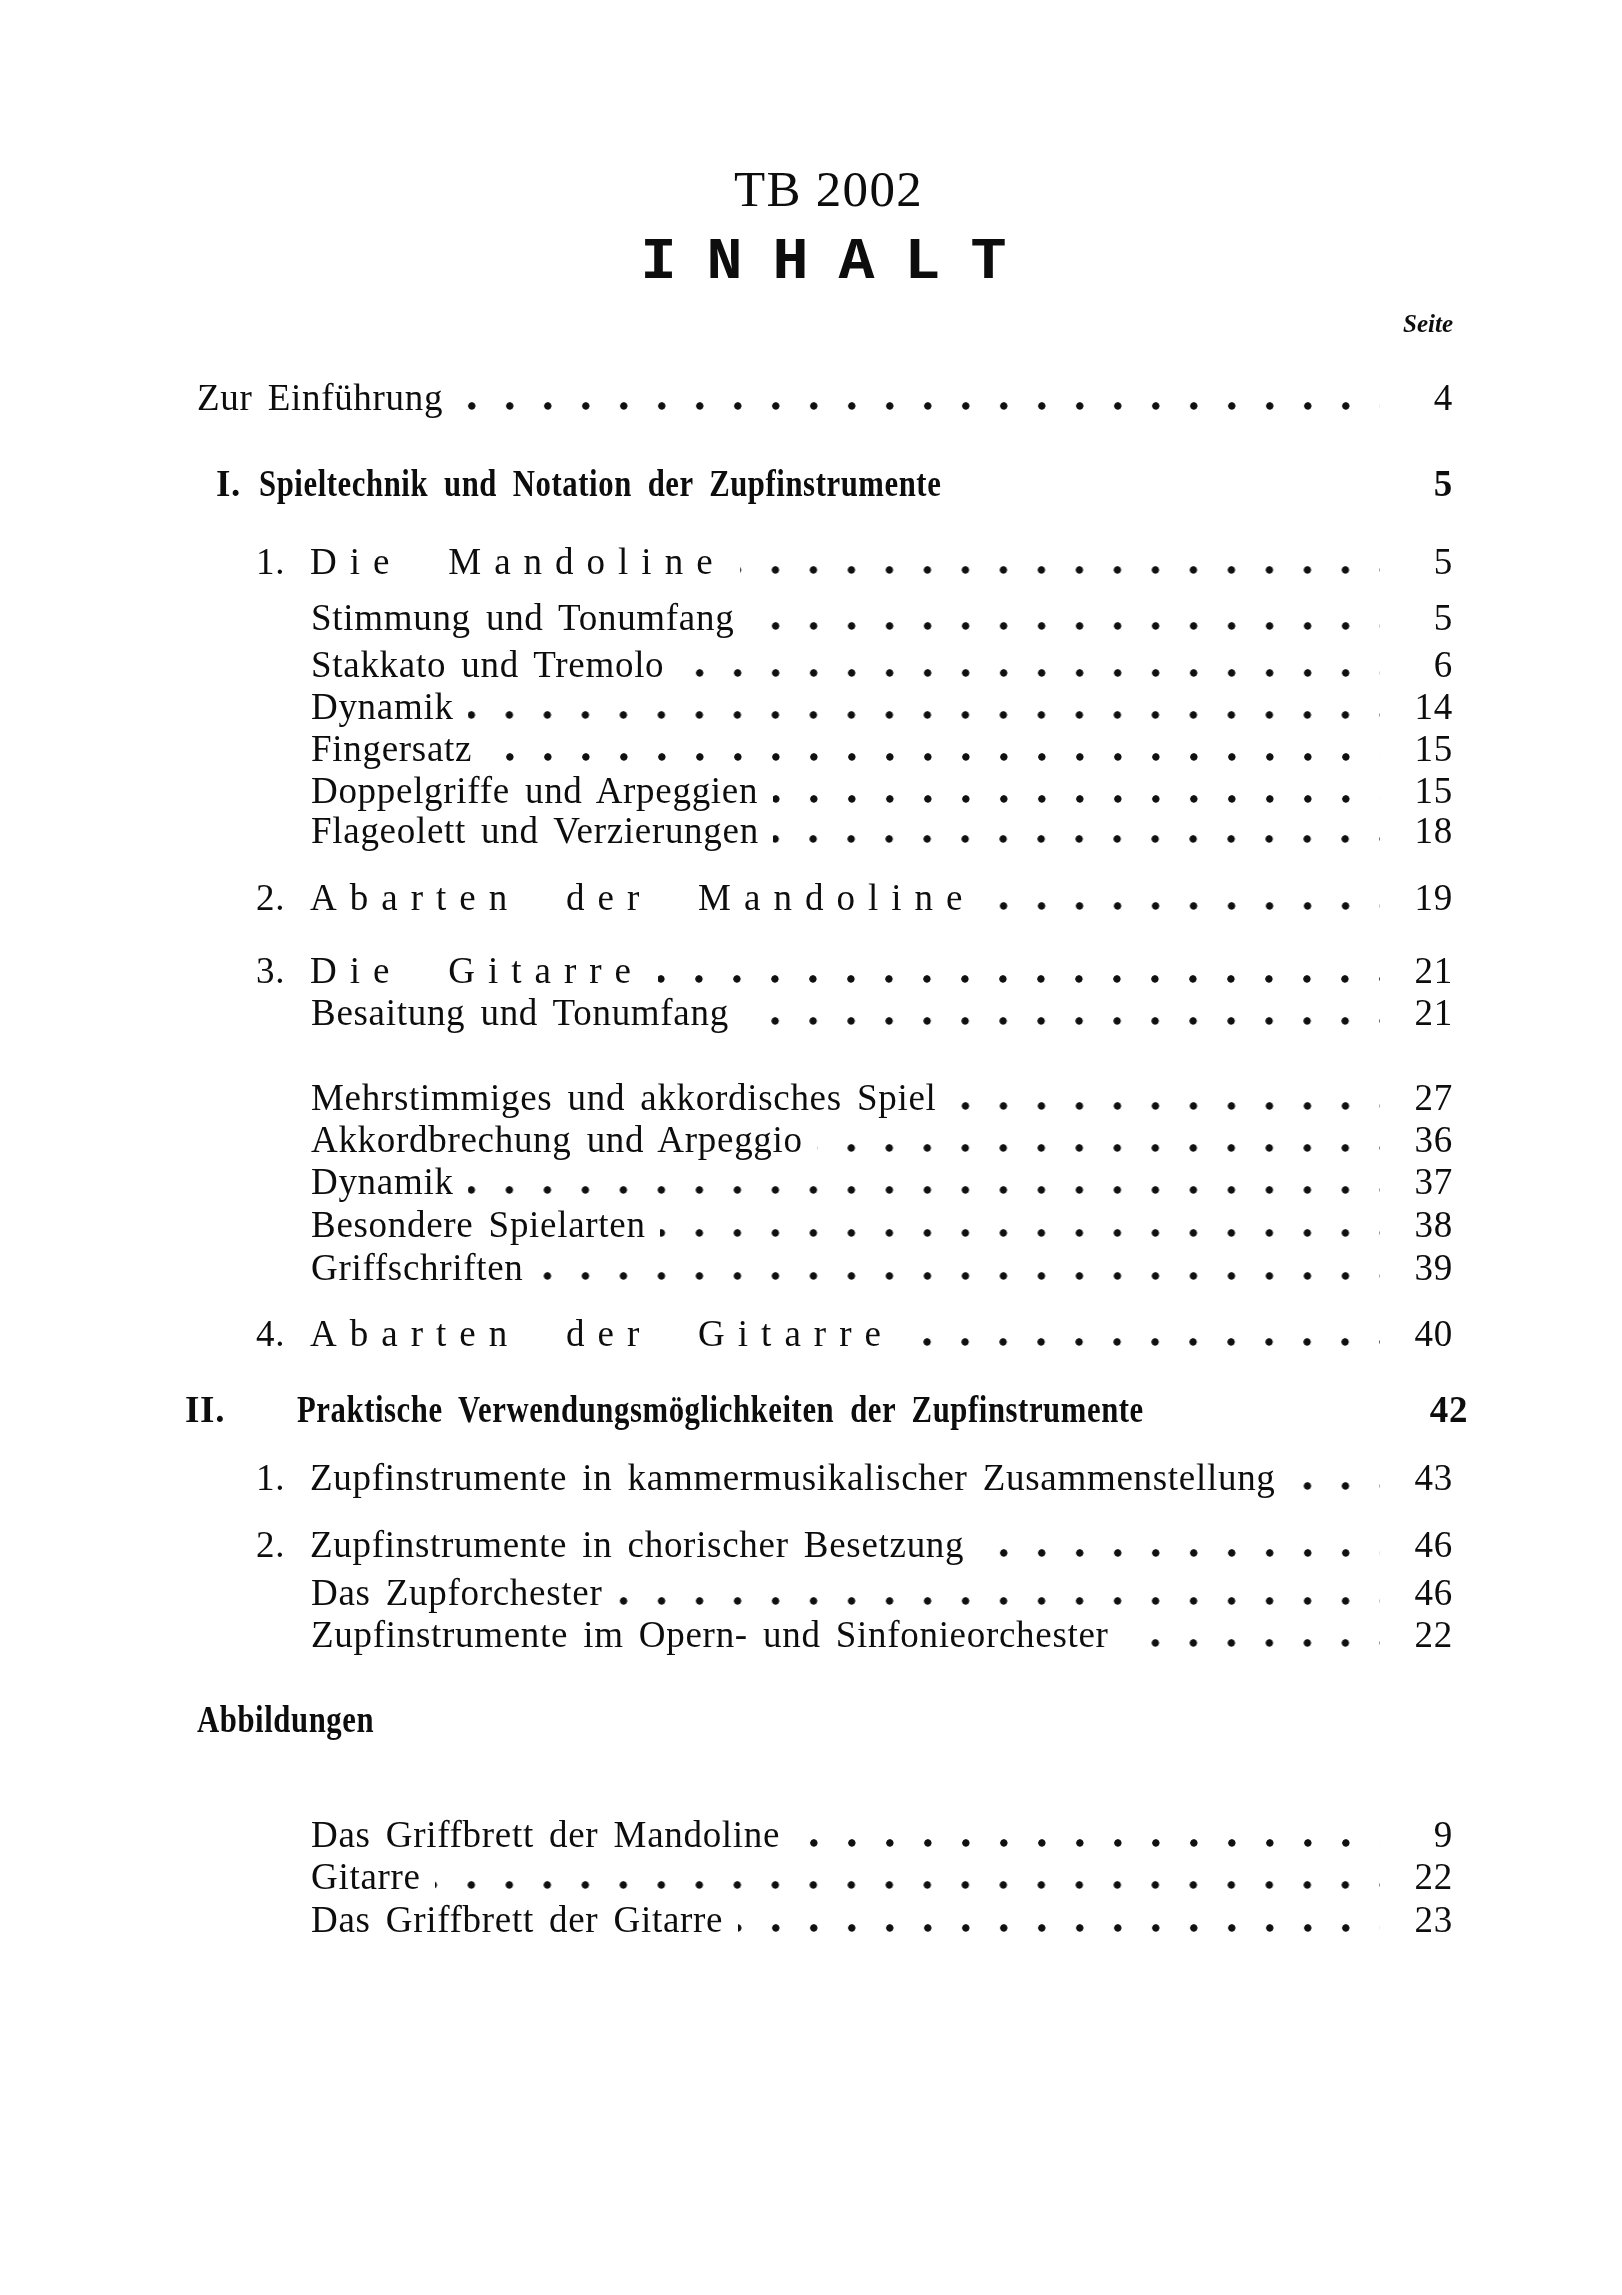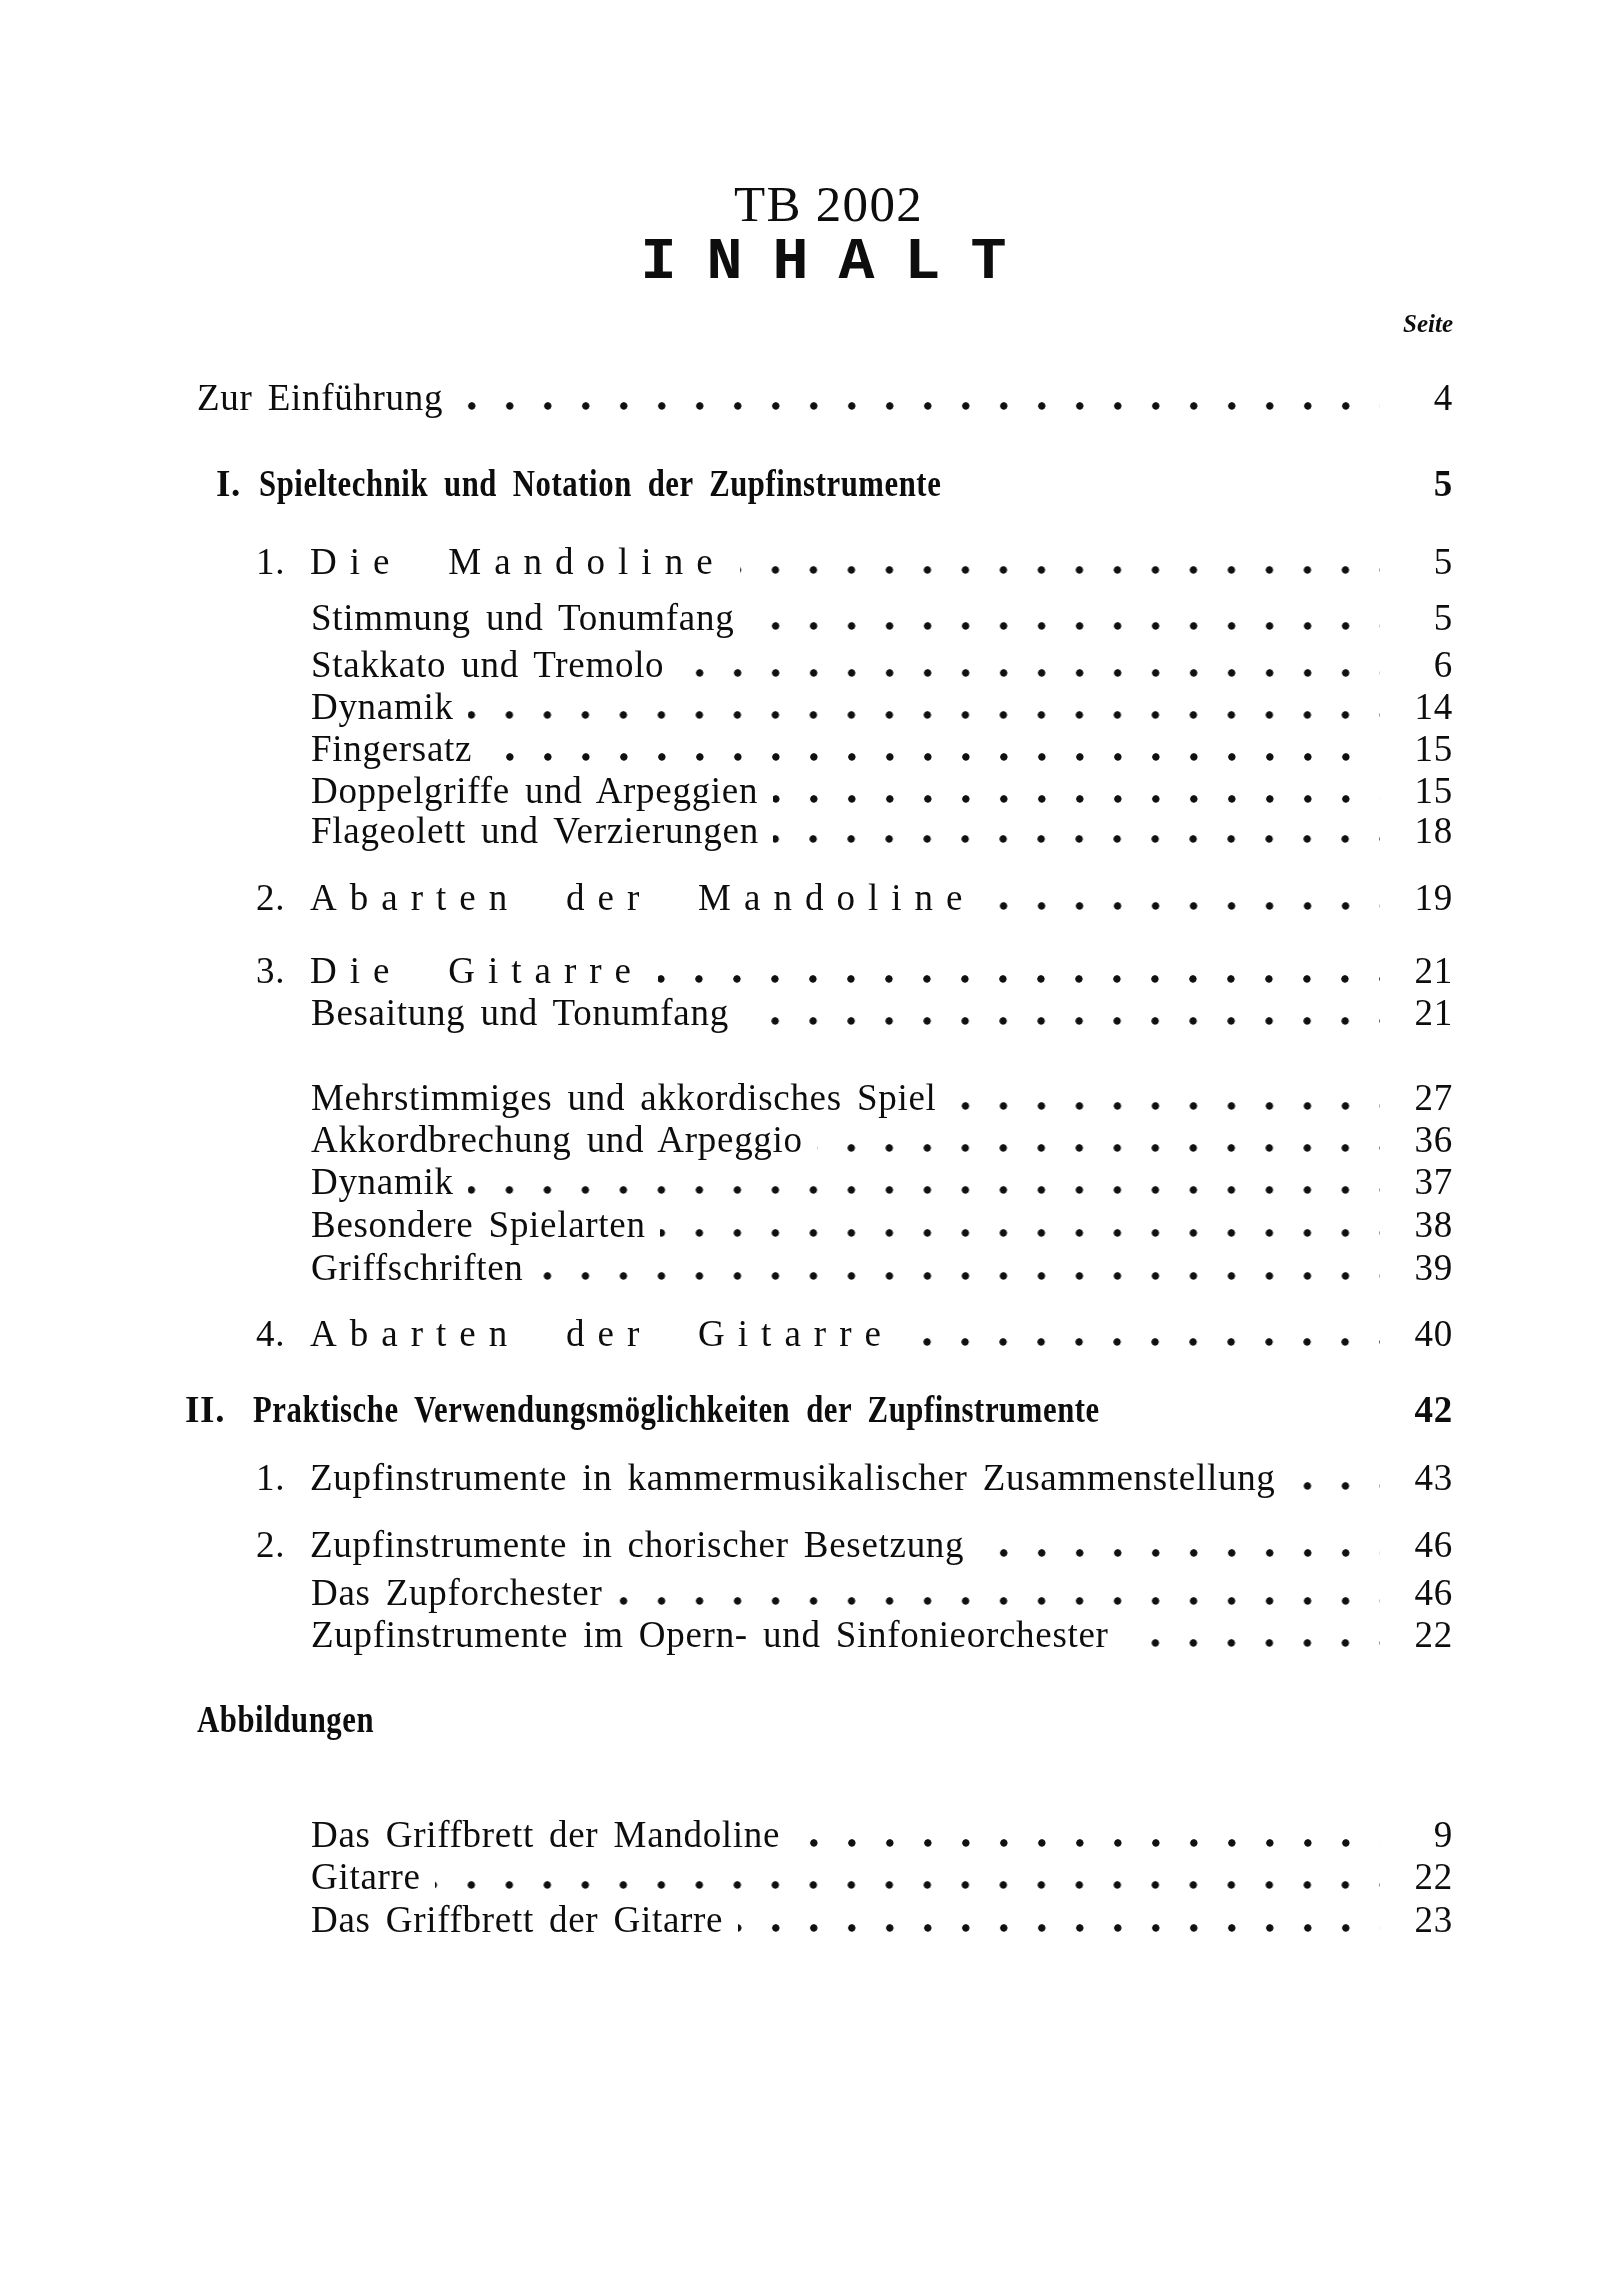--- a/index.html
+++ b/index.html
@@ -13,21 +13,20 @@
     overflow: hidden;
   }
   .book-code {
     position: absolute;
     top: 160px; left: 0; width: 100%;
     text-align: center;
     text-indent: 35px;
     font-size: 51px;
     letter-spacing: 1.3px;
     white-space: nowrap;
-    margin-top: 15px;
   }
   .doc-title {
     position: absolute;
     top: 228px; left: 0; width: 100%;
     text-align: center;
     text-indent: 55px;
     font-size: 60px;
     font-weight: 700;
     letter-spacing: 30px;
     white-space: nowrap;
@@ -56,21 +55,21 @@
     word-spacing: 5.2px;
     white-space: nowrap;
   }
   .lvl0 { padding-left: 0; margin-left: 12px; }
   .lvl1 { padding-left: 31px; }
   .lvl2 { padding-left: 71px; }
   .lvl3 { padding-left: 126px; }
   .num  { flex: 0 0 auto; display: inline-block; }
   .lvl1 .num   { width: 43px; }
   .lvl2 .num   { width: 54px; }
-  .row-ii      { padding-left: 0; }
+  .row-ii      { padding-left: 0; gap: 44px; }
   .row-ii .num { width: 68px; }
   .lbl  { flex: 0 0 auto; }
   .b { font-weight: 700; }
   .b .lbl {
     display: inline-block;
     transform: scaleX(0.83);
     transform-origin: 0 100%;
     word-spacing: 9.2px;
   }
   .sperr .lbl { letter-spacing: 13px; word-spacing: 23.6px; }

